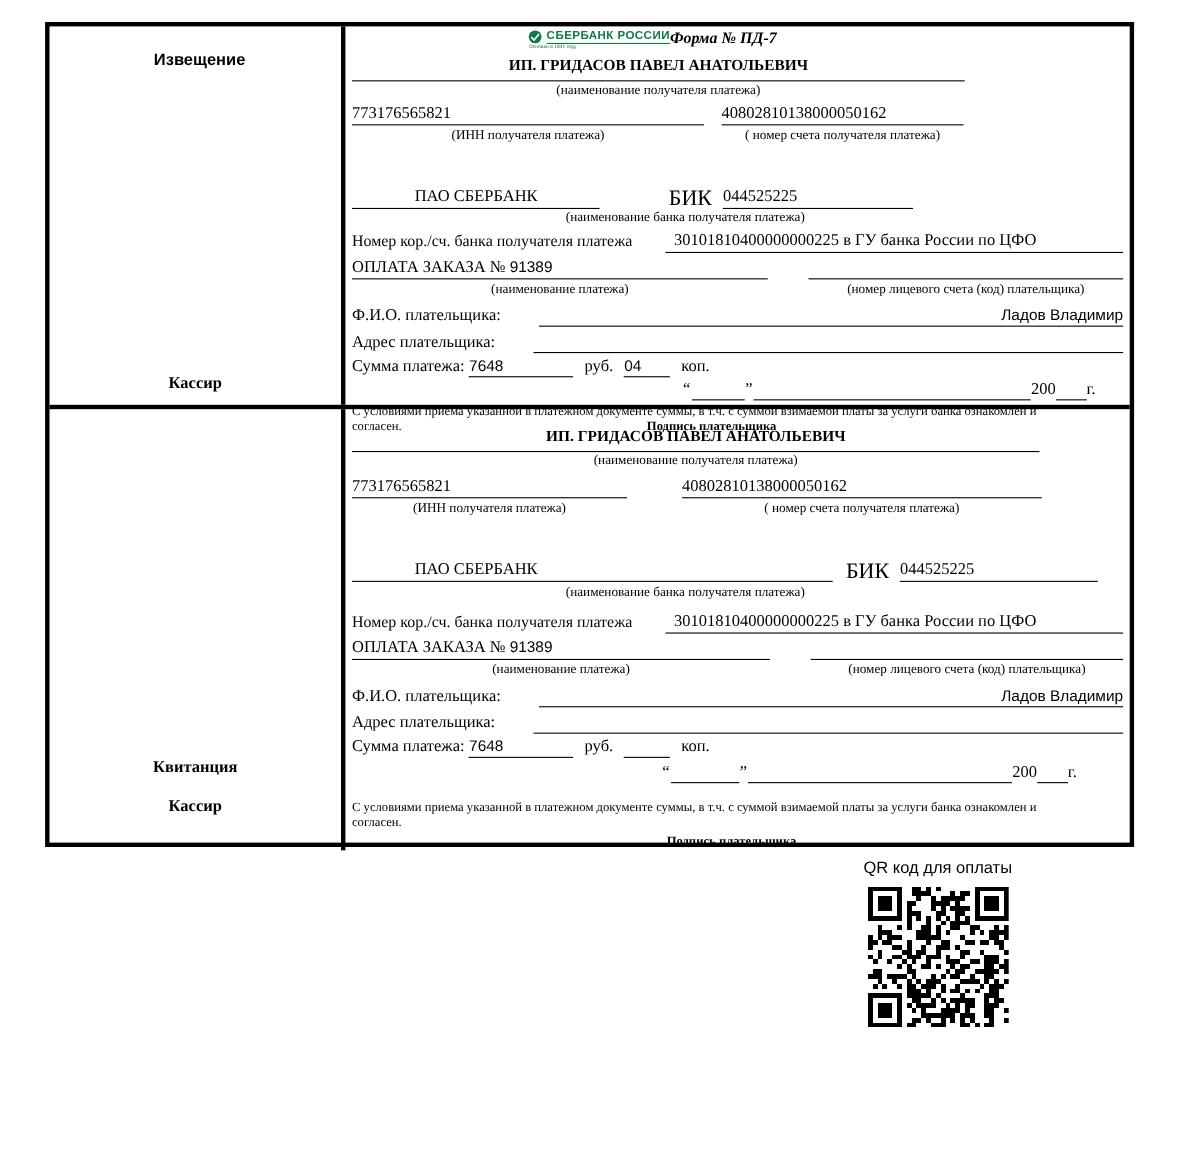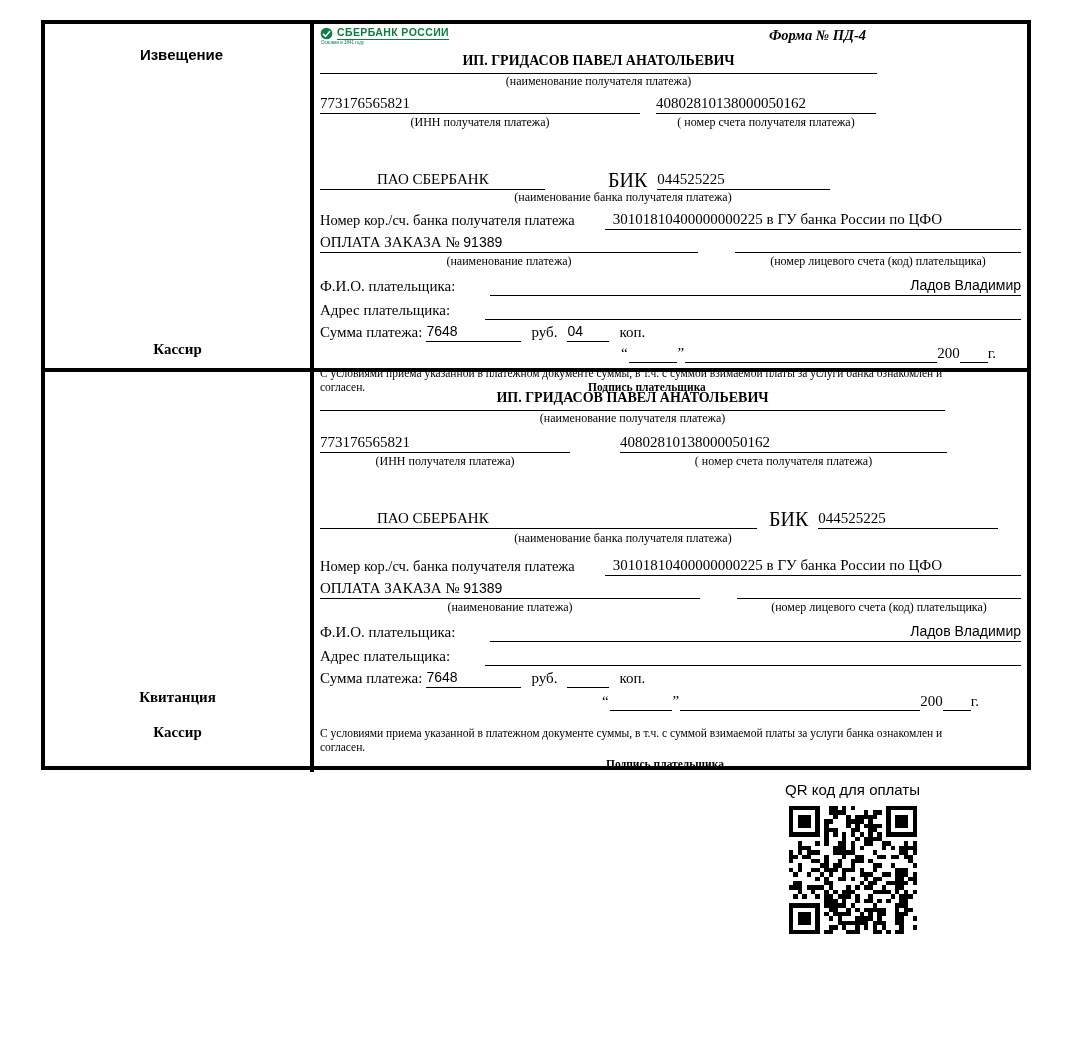--- a/index.html
+++ b/index.html
@@ -13,21 +13,21 @@
   .prow.s2{flex:1;}
   .leftcell{width:265px;flex-shrink:0;border-right:4px solid #000;position:relative;}
   .rightcell{flex:1;padding:3px 6px 2px 6px;position:relative;box-sizing:border-box;}
   
   .lbl-notice{position:absolute;top:22px;left:8px;right:0;text-align:center;
               font-family:"Liberation Sans",sans-serif;font-weight:bold;font-size:15px;}
   .lbl-cashier1{position:absolute;bottom:10px;left:0;right:0;text-align:center;font-weight:bold;font-size:15px;}
   .lbl-receipt{position:absolute;bottom:66px;left:0;right:0;text-align:center;font-weight:bold;font-size:15px;}
   .lbl-cashier2{position:absolute;bottom:31px;left:0;right:0;text-align:center;font-weight:bold;font-size:15px;}
   
-  .hdr-row{display:flex;justify-content:space-between;align-items:flex-start;height:24px;}
+  .hdr-row{display:flex;justify-content:center;align-items:flex-start;height:24px;}
   .logo{display:flex;flex-direction:column;line-height:1;}
   .logo-top{display:flex;align-items:center;gap:4px;}
   .logo-name{color:#0e7c43;font-family:"Liberation Sans",sans-serif;font-weight:bold;
              font-size:10.5px;letter-spacing:.4px;border-bottom:1.5px solid #0e7c43;padding-bottom:1px;white-space:nowrap;}
   .logo-sub{color:#0e7c43;font-family:"Liberation Sans",sans-serif;font-size:4.5px;margin-top:1px;margin-left:1px;white-space:nowrap;}
   .form-no{font-weight:bold;font-style:italic;font-size:14.5px;margin-right:155px;white-space:nowrap;}
   .cap{font-size:12px;line-height:14px;text-align:center;}
   .name-block{text-align:center;}
   .s1 .name-block{width:557px;margin-top:1px;}
   .s2 .name-block{width:625px;margin-top:14px;}
@@ -106,21 +106,21 @@
           <div class="logo">
             <div class="logo-top">
               <svg width="13" height="13" viewBox="0 0 20 20">
                 <circle cx="10" cy="10" r="9" fill="#0e7c43"></circle>
                 <path d="M4.5 10.5 l4 4 L15.5 6" stroke="#fff" stroke-width="2.4" fill="none"></path>
               </svg>
               <span class="logo-name">СБЕРБАНК РОССИИ</span>
             </div>
             <span class="logo-sub">Основан в 1841 году</span>
           </div>
-          <div class="form-no">Форма № ПД-4</div>
+          <div class="form-no">Форма № ПД-7</div>
         </div>
 
         <div class="name-block">
           <div class="recipient">ИП. ГРИДАСОВ ПАВЕЛ АНАТОЛЬЕВИЧ</div>
           <div class="cap">(наименование получателя платежа)</div>
         </div>
 
         <div class="frow mt6">
           <div class="field f-inn">773176565821</div>
           <div class="field f-acc">40802810138000050162</div>

